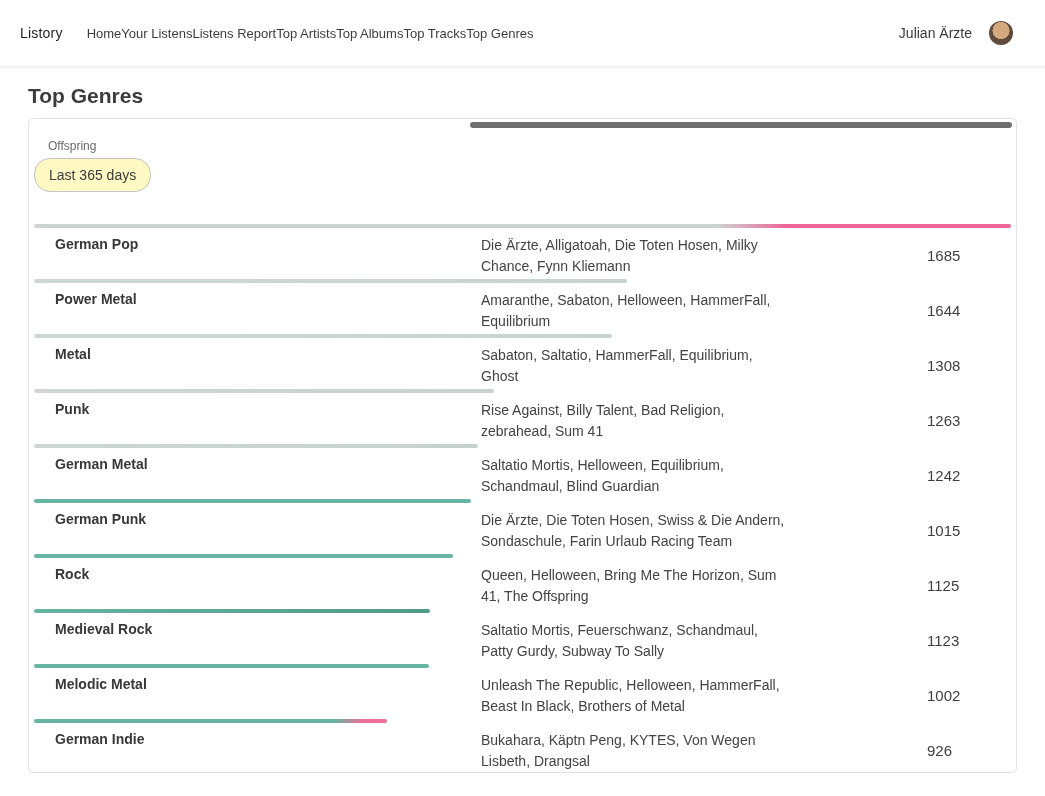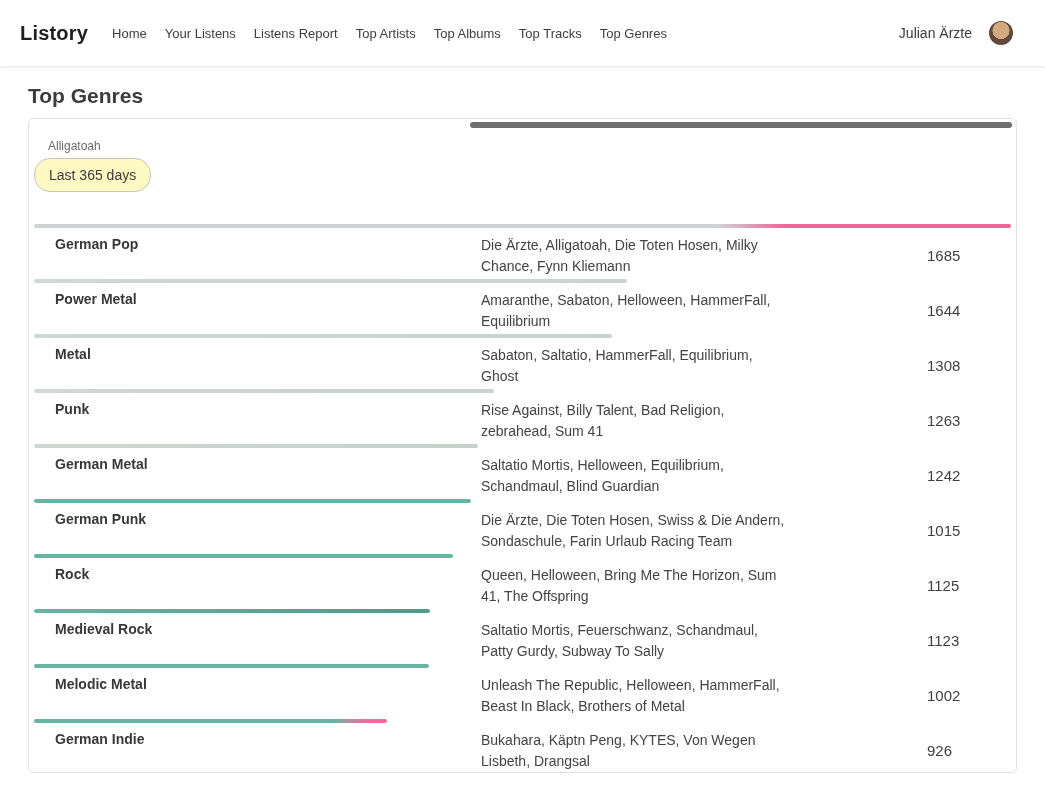--- a/index.html
+++ b/index.html
@@ -6,22 +6,22 @@
   html, body {
     width:1045px; height:796px; overflow:hidden; background:#ffffff;
     font-family:"Liberation Sans", sans-serif; color:#3d3d3d;
   }
   
   .navbar {
     height:66px; display:flex; align-items:center;
     padding:0 32px 0 20px; background:#fff; position:relative;
     box-shadow:0 1px 3px rgba(0,0,0,.12);
   }
-  .logo { font-size:20px; font-weight:700; color:#1f1f1f; margin-right:24px; letter-spacing:.2px; cursor:pointer; }
-  .nav { display:flex; gap:18px; align-items:center; flex:1; }
+  .logo { font-size:14px; font-weight:400; color:#1f1f1f; margin-right:24px; letter-spacing:.2px; cursor:pointer; }
+  .nav { display:flex; align-items:center; flex:1; }
   .nav a { font-size:13px; color:#3d3d3d; text-decoration:none; cursor:pointer; white-space:nowrap; }
   .user { display:flex; align-items:center; gap:17px; cursor:pointer; }
   .user-name { font-size:14px; color:#3a3a3a; }
   .avatar {
     width:24px; height:24px; border-radius:50%;
     background:radial-gradient(circle at 50% 40%, #d3a97f 0 45%, #5f4a3c 46% 100%);
     flex:0 0 auto;
   }
   
   main { padding:18px 28px 0; }
@@ -76,21 +76,21 @@
 
 <main>
   <h1>Top Genres</h1>
 
   <section class="card">
     <div class="hscroll">
       <div class="thumb" id="hthumb" style="left: 44.6%; width: 55.4%; background: rgb(111, 111, 111);"></div>
     </div>
 
     <div class="tf">
-      <span class="tf-label">Alligatoah</span>
+      <span class="tf-label">Offspring</span>
       <button class="tf-btn">Last 365 days</button>
     </div>
 
     <div id="genres-table">
         <div class="grow">
           <div class="bar">
             <div class="fill" style="width: 100%; background: linear-gradient(90deg, rgb(205, 210, 212) 0%, rgb(205, 210, 212) 70%, rgb(238, 102, 151) 77%, rgb(238, 102, 151) 100%);"></div>
           </div>
         </div>
         <div class="grow">

